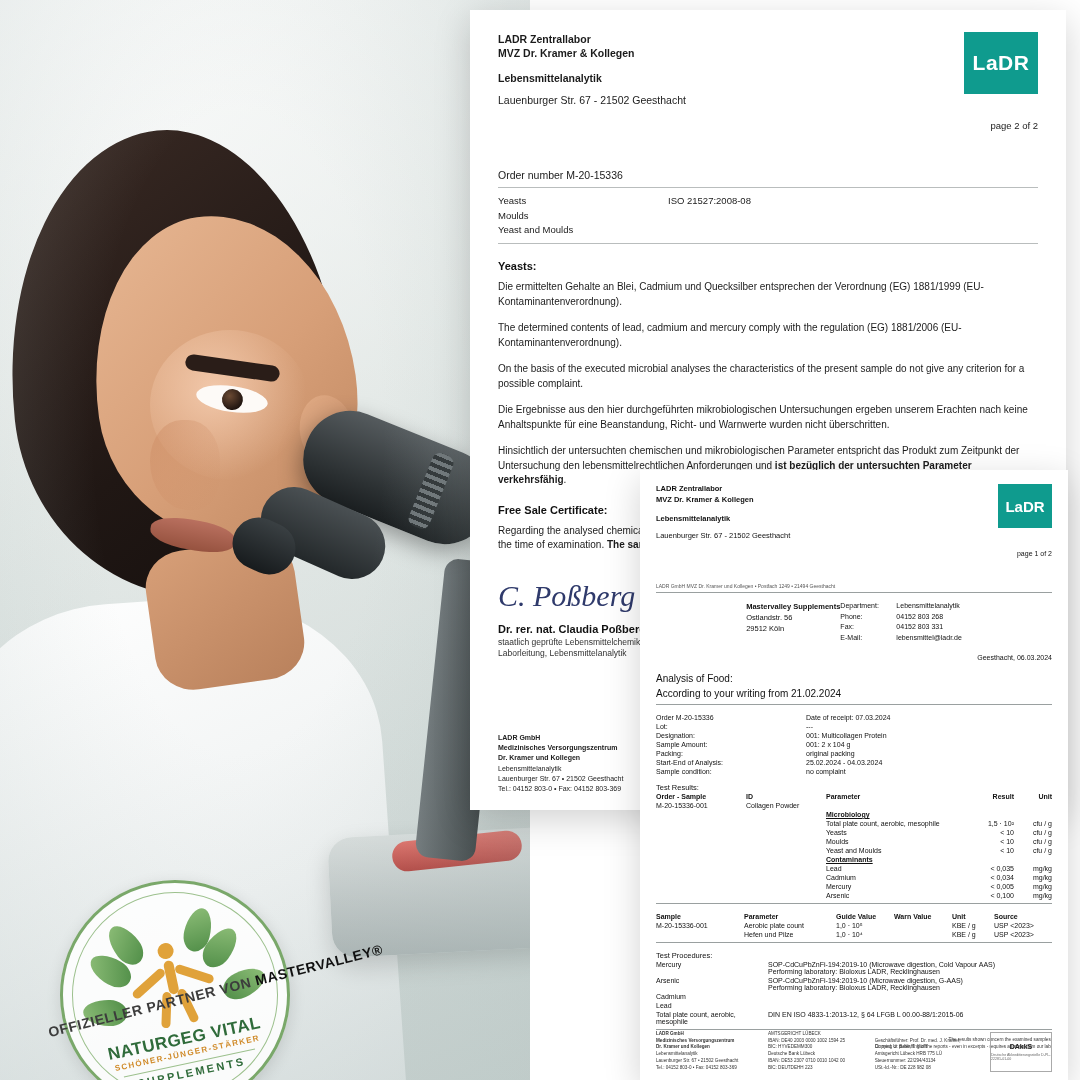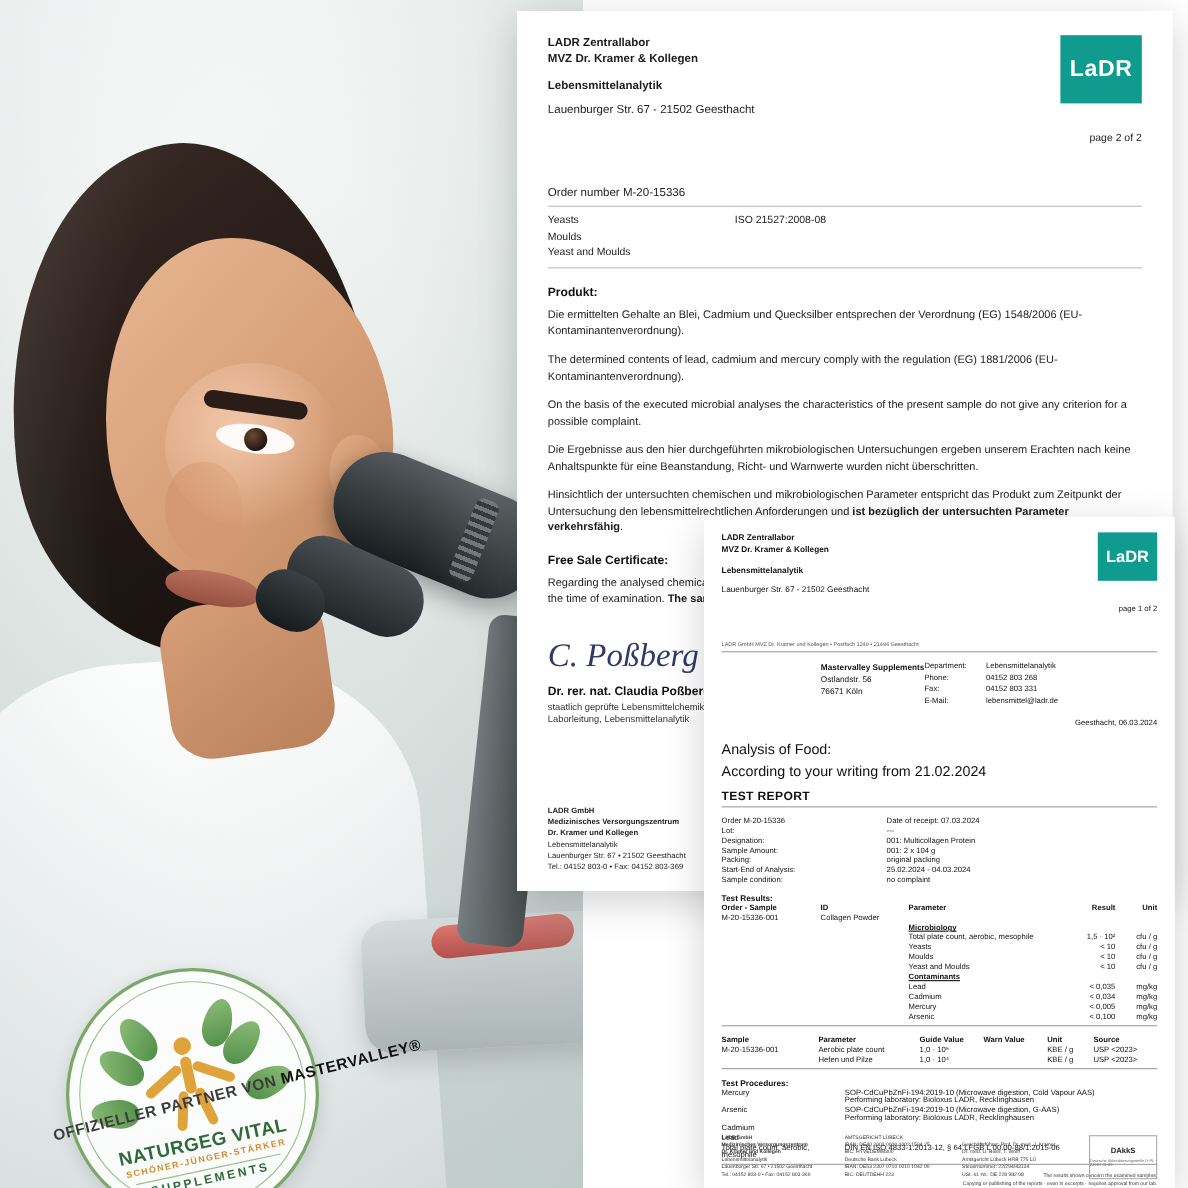--- a/index.html
+++ b/index.html
@@ -245,26 +245,26 @@
   .f-tiny{ font-size:5px; color:#555; margin-top:26px; }
   .f-line{ height:.8px; background:#9aa0a0; margin:3px 0 8px 0; }
 
   .f-two{ display:flex; justify-content:center; margin-top:4px; }
   .f-client{ font-size:7.5px; line-height:1.5; color:#111; }
   .f-client b{ font-weight:bold; }
   .f-contact{ font-size:7px; color:#111; line-height:1.55; }
   .f-contact .k{ display:inline-block; width:56px; }
   .f-place{ text-align:right; font-size:7px; margin-top:10px; color:#111; }
 
-  .f-analysis{ font-size:13px; margin-top:10px; line-height:1.5; color:#111; }
+  .f-analysis{ font-size:10px; margin-top:10px; line-height:1.5; color:#111; }
   .f-title{ font-size:11px; font-weight:bold; margin-top:8px; letter-spacing:.3px; color:#111; }
 
   table.f-t{ width:100%; border-collapse:collapse; font-size:7px; color:#111; }
   table.f-t td{ padding:1px 0; vertical-align:top; }
-  .f-sec{ font-size:7.5px; font-weight:bold; margin-top:7px; color:#111; }
+  .f-sec{ font-size:7.5px; font-weight:normal; margin-top:7px; color:#111; }
   .u{ text-decoration:underline; }
   .right{ text-align:right; }
 
   .f-foot{
     position:absolute; left:16px; right:16px; bottom:8px;
     display:flex; justify-content:space-between; align-items:flex-end;
     font-size:4.6px; color:#333; line-height:1.5;
   }
   .dakks{
     width:62px; height:40px; border:1px solid #aaa; display:flex; flex-direction:column;
@@ -399,22 +399,22 @@
         <div class="c1">Moulds</div>
         <div></div>
       </div>
       <div class="row">
         <div class="c1">Yeast and Moulds</div>
         <div></div>
       </div>
     </div>
     <div class="hr"></div>
 
-    <h4 class="sec">Produkt:</h4>
-    <p class="body">Die ermittelten Gehalte an Blei, Cadmium und Quecksilber entsprechen der Verordnung (EG) 1548/2006 (EU-Kontaminantenverordnung).</p>
+    <h4 class="sec">Yeasts:</h4>
+    <p class="body">Die ermittelten Gehalte an Blei, Cadmium und Quecksilber entsprechen der Verordnung (EG) 1881/1999 (EU-Kontaminantenverordnung).</p>
     <p class="body">The determined contents of lead, cadmium and mercury comply with the regulation (EG) 1881/2006 (EU-Kontaminantenverordnung).</p>
     <p class="body">On the basis of the executed microbial analyses the characteristics of the present sample do not give any criterion for a possible complaint.</p>
     <p class="body">Die Ergebnisse aus den hier durchgeführten mikrobiologischen Untersuchungen ergeben unserem Erachten nach keine Anhaltspunkte für eine Beanstandung, Richt- und Warnwerte wurden nicht überschritten.</p>
     <p class="body">
       <span>Hinsichtlich der untersuchten chemischen und mikrobiologischen Parameter entspricht das Produkt zum Zeitpunkt der Untersuchung den lebensmittelrechtlichen Anforderungen und </span><b>ist bezüglich der untersuchten Parameter verkehrsfähig</b><span>.</span>
     </p>
 
     <h4 class="sec">Free Sale Certificate:</h4>
     <p class="body">
       <span>Regarding the analysed chemical and microbiological parameters, the product meets the food regulatory requirements at the time of examination. </span><b>The sample is regarding the analysed paramters marketable.</b>
@@ -454,38 +454,37 @@
 
     <div class="f-pageof">page 1 of 2</div>
 
     <div class="f-tiny">LADR GmbH MVZ Dr. Kramer und Kollegen • Postfach 1249 • 21494 Geesthacht</div>
     <div class="f-line"></div>
 
     <div class="f-two">
       <div class="f-client">
         <b>Mastervalley Supplements</b>
         <div>Ostlandstr. 56</div>
-        <div>76671 Köln</div>
+        <div>29512 Köln</div>
       </div>
       <div class="f-contact">
         <div><span class="k">Department:</span><span>Lebensmittelanalytik</span></div>
         <div><span class="k">Phone:</span><span>04152 803 268</span></div>
         <div><span class="k">Fax:</span><span>04152 803 331</span></div>
         <div><span class="k">E-Mail:</span><span>lebensmittel@ladr.de</span></div>
       </div>
     </div>
 
     <div class="f-place">Geesthacht, 06.03.2024</div>
 
     <div class="f-analysis">
       <div>Analysis of Food:</div>
       <div>According to your writing from 21.02.2024</div>
     </div>
 
-    <div class="f-title">TEST REPORT</div>
     <div class="f-line"></div>
 
     <table class="f-t">
       <tbody>
           <tr>
             <td style="width:150px">Order M-20-15336</td>
             <td>Date of receipt: 07.03.2024</td>
           </tr>
       <tr>
             <td>Lot:</td>

